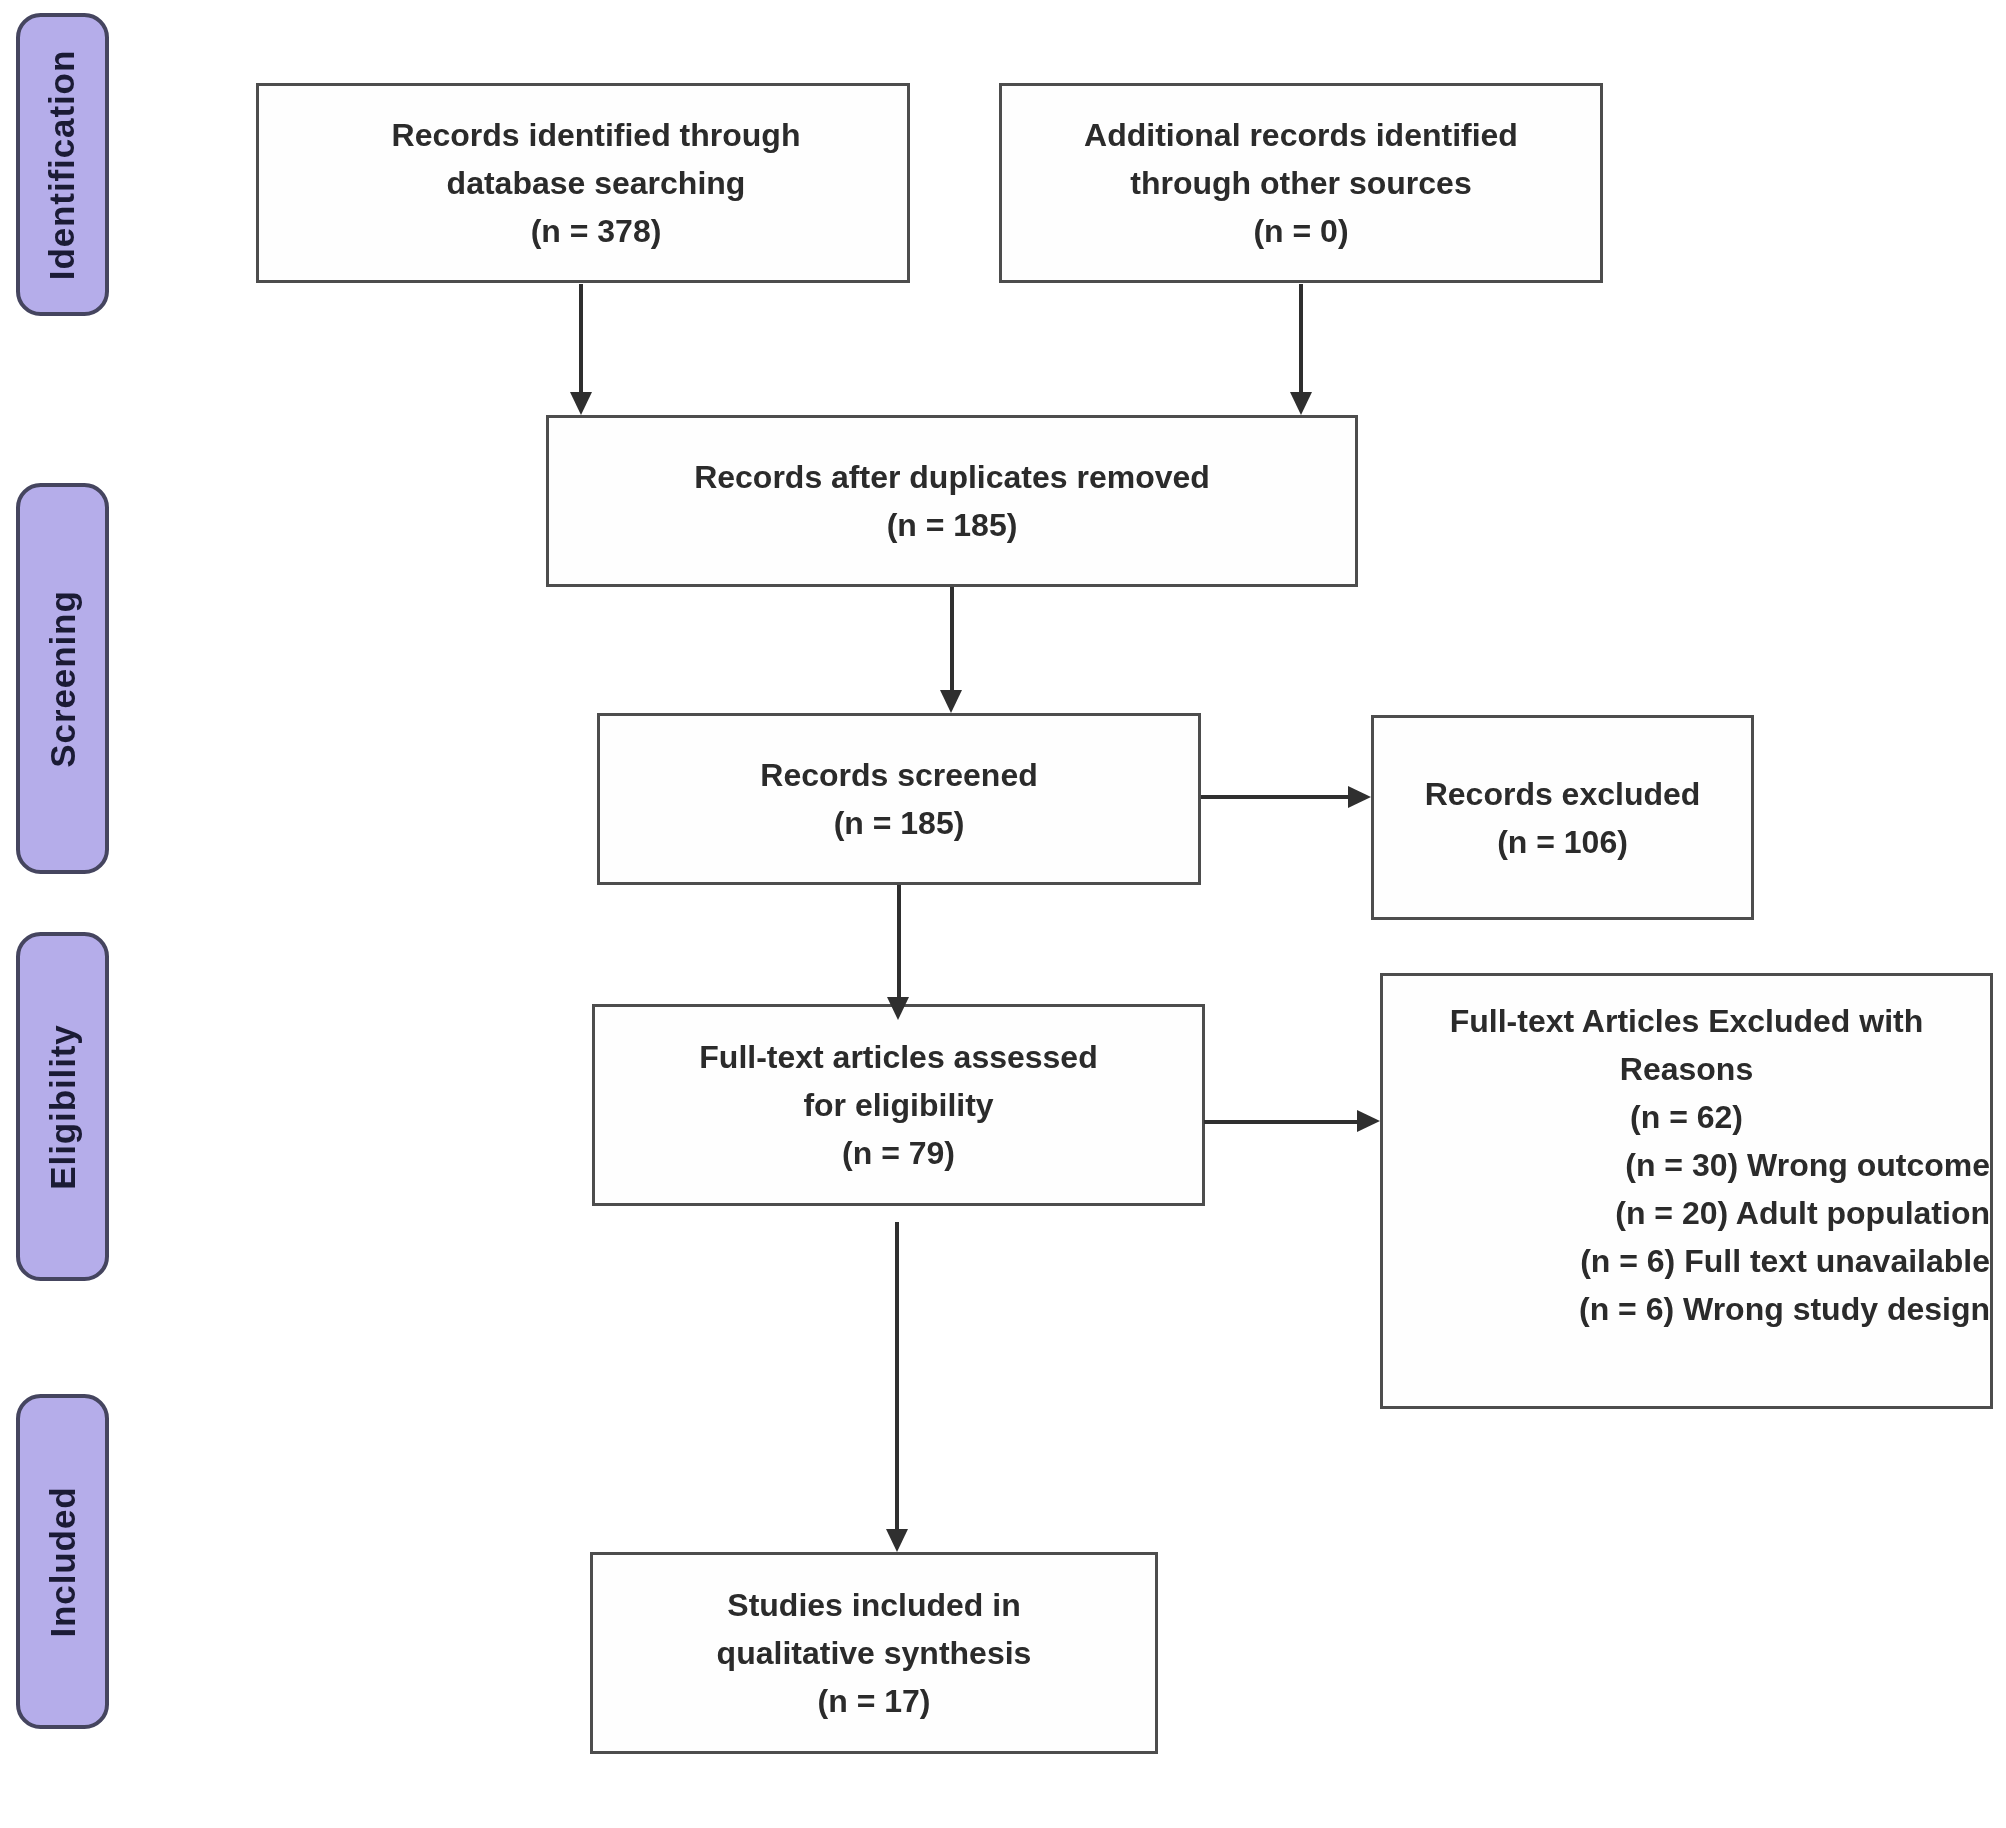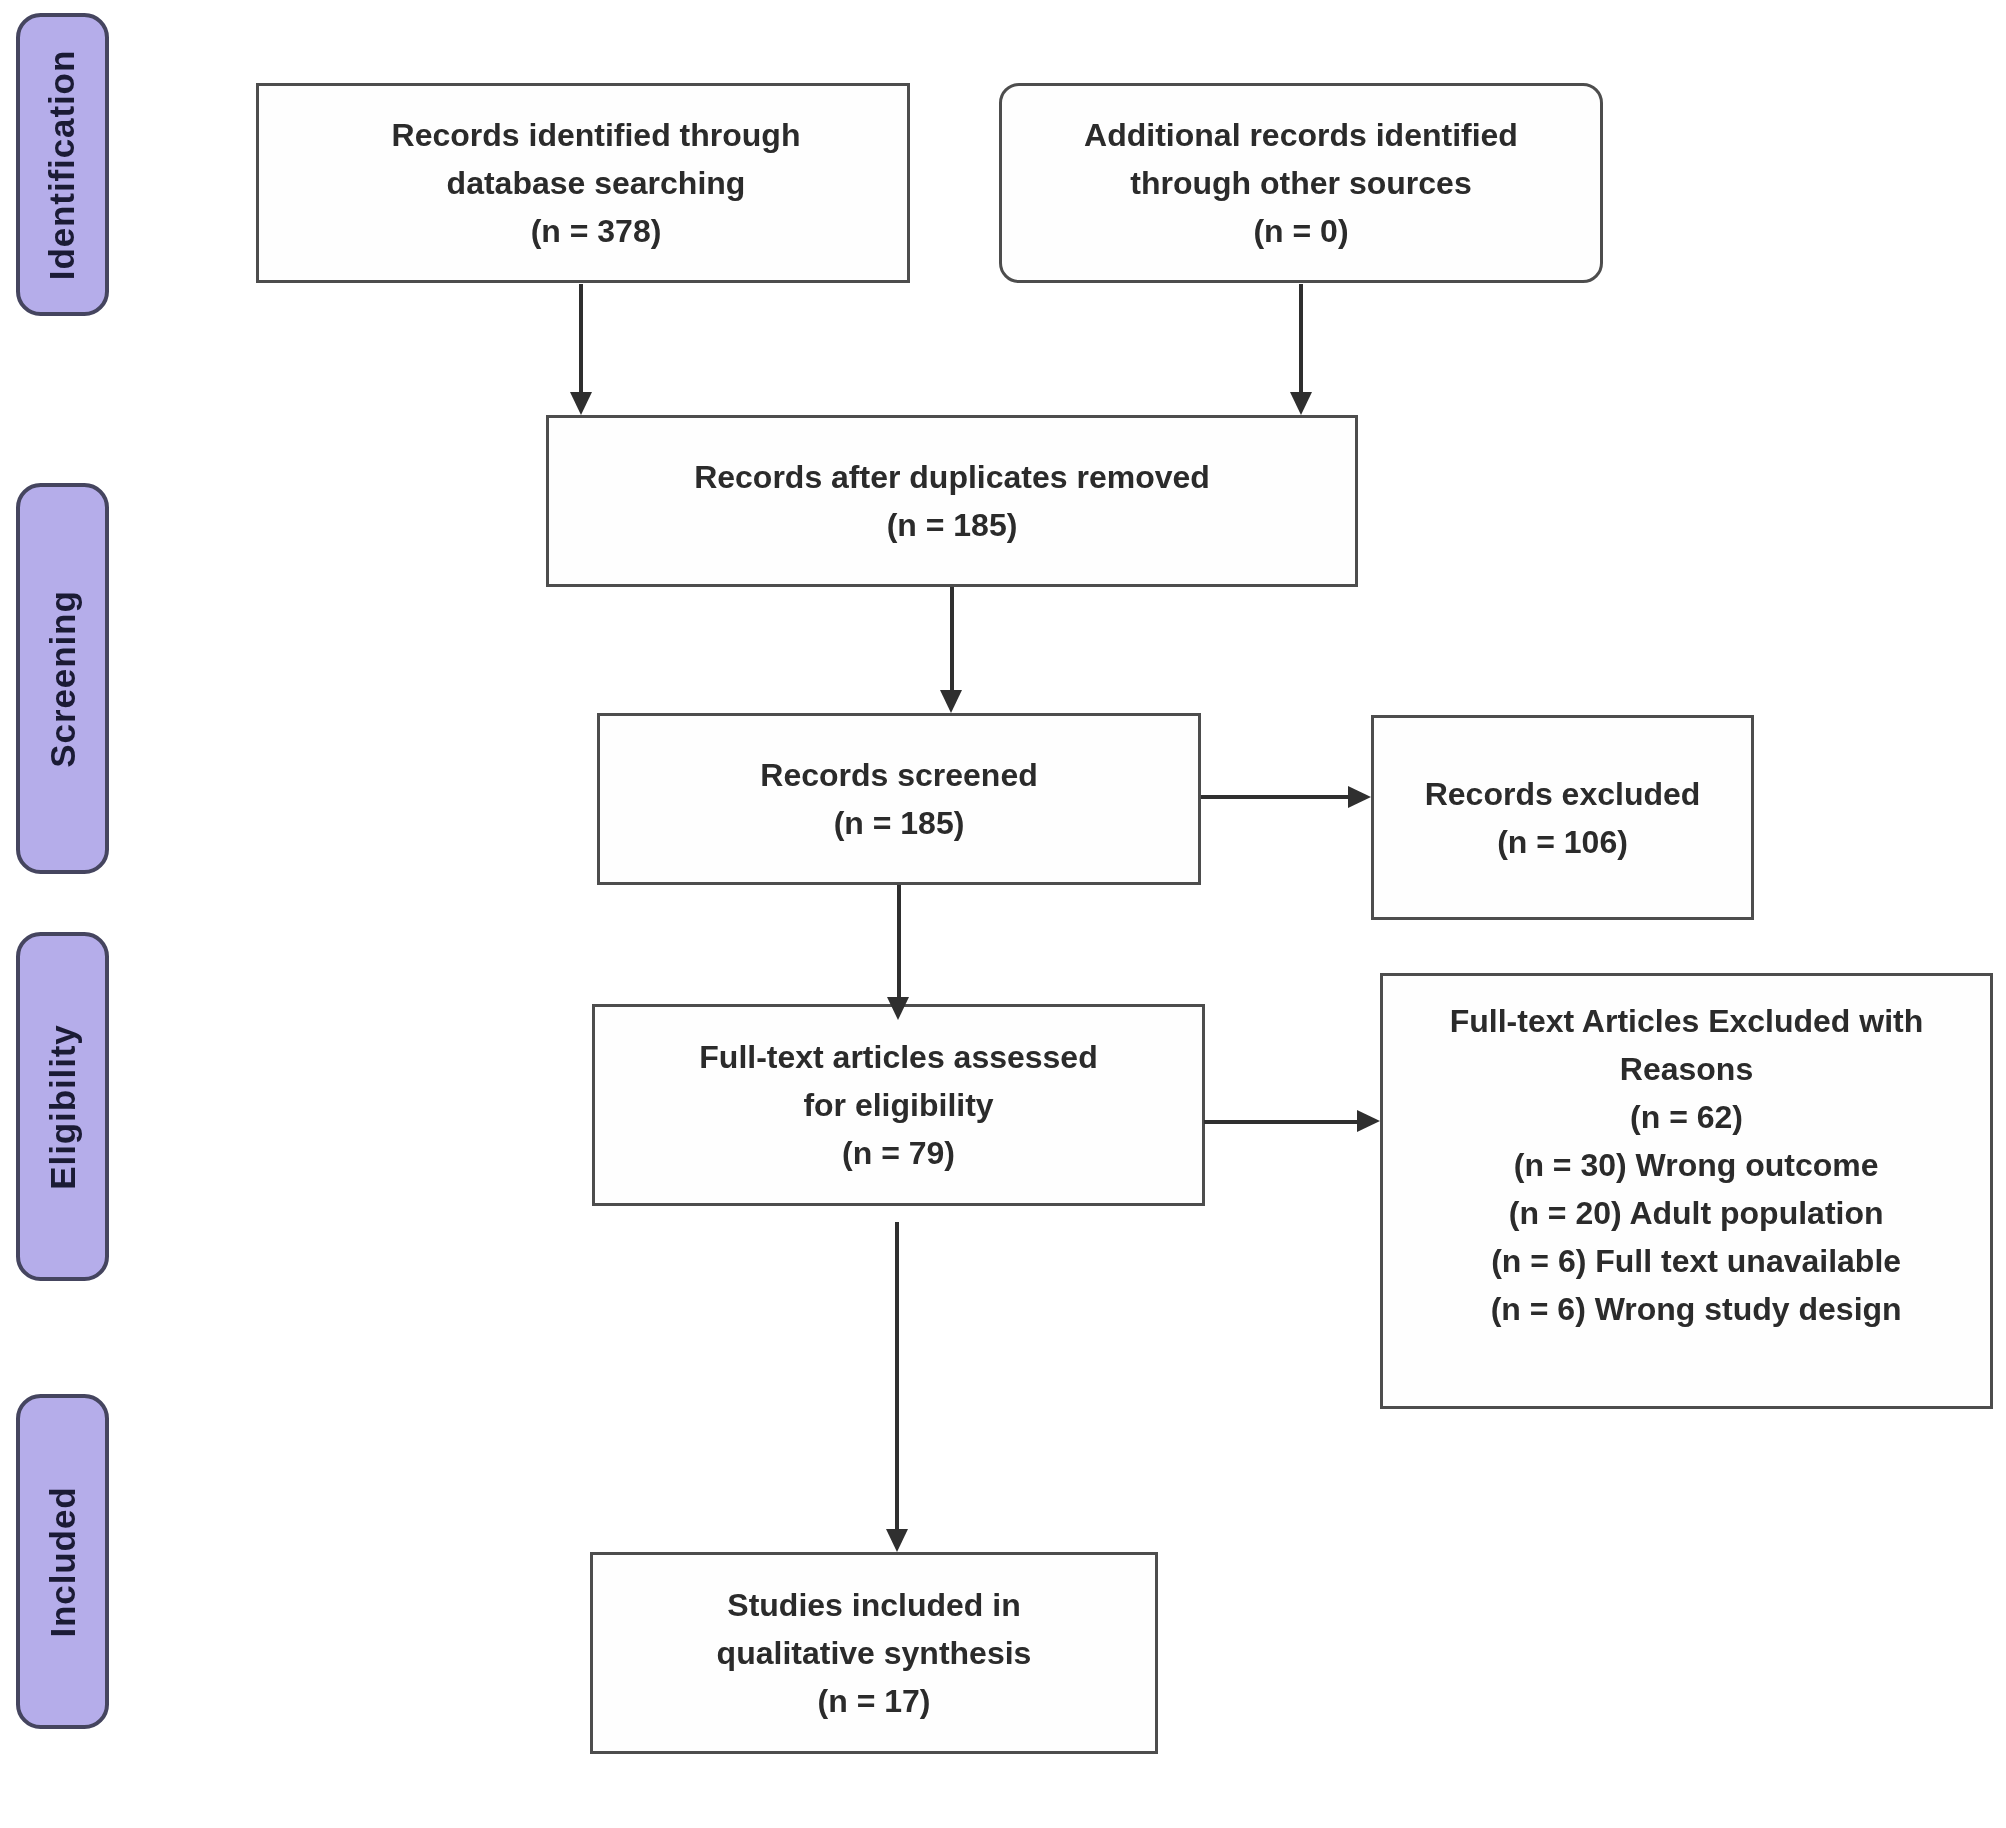--- a/index.html
+++ b/index.html
@@ -52,32 +52,32 @@
     flex-direction: column;
     align-items: center;
     justify-content: center;
     text-align: center;
     color: #2b2b2b;
     font-size: 32px;
     font-weight: 700;
     line-height: 48px;
   }
   .box-records-identified  { left: 256px;  top: 83px;   width: 654px; height: 200px; padding-left: 26px; }
-  .box-additional-records  { left: 999px; top: 83px;   width: 604px; height: 200px; border-radius: 20px; }
+  .box-additional-records  { left: 999px; top: 83px;   width: 604px; height: 200px; }
   .box-after-duplicates    { left: 546px;  top: 415px;  width: 812px; height: 172px; }
   .box-records-screened    { left: 597px;  top: 713px;  width: 604px; height: 172px; }
   .box-records-excluded    { left: 1371px; top: 715px;  width: 383px; height: 205px; }
   .box-fulltext-assessed   { left: 592px;  top: 1004px; width: 613px; height: 202px; }
   .box-fulltext-excluded   { left: 1380px; top: 973px; width: 613px; height: 436px;
                              justify-content: flex-start; padding-top: 21px; }
   .box-studies-included    { left: 590px;  top: 1552px; width: 568px; height: 202px; }
 
   .box-fulltext-excluded .reasons {
     width: 100%;
-    text-align: center;
+    text-align: right;
     padding-left: 19.3px;
     box-sizing: border-box;
   }
 
   
   .arr-v {
     position: absolute;
     width: 3.5px;
     background: #2f2f2f;
   }

